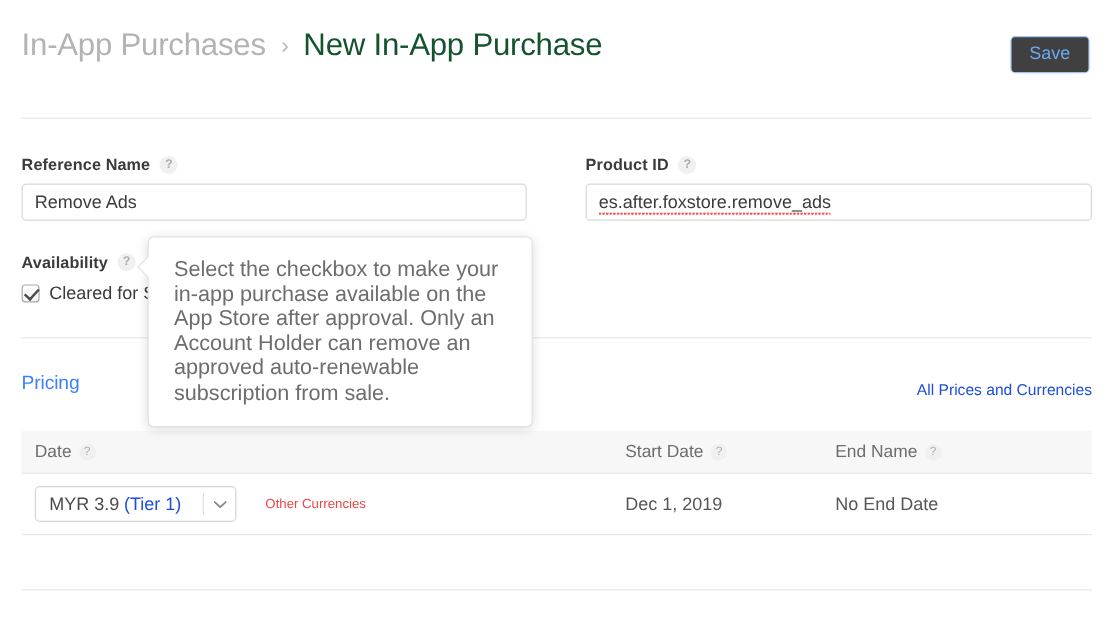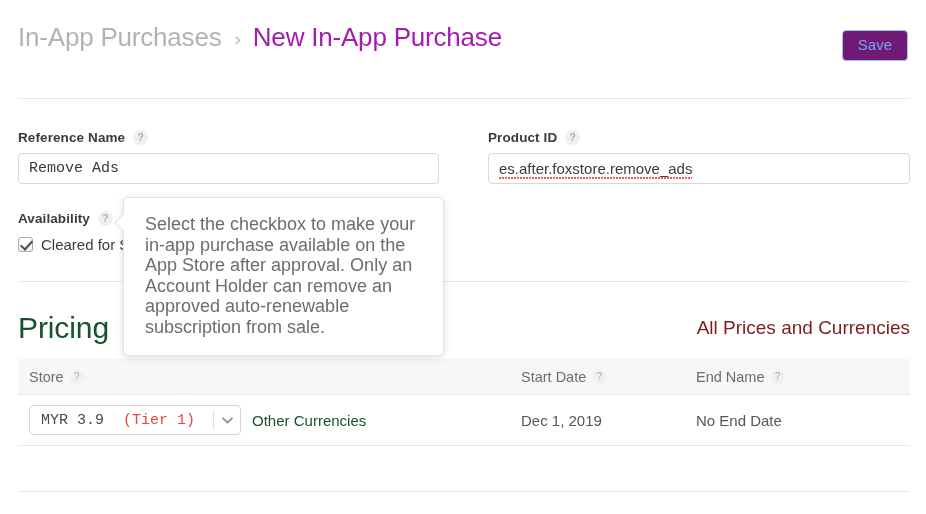--- a/index.html
+++ b/index.html
@@ -41,30 +41,30 @@
   .crumb-sep {
     font-size: 19px;
     color: #b9b9b9;
     margin: 0 12px 0 13px;
     line-height: 1;
     position: relative;
     top: 1px;
   }
   .crumb-current {
     font-size: 26px;
-    color: #a21caf;
+    color: #14532d;
     letter-spacing: -0.2px;
   }
   .save-button {
     position: absolute;
     right: 18px; top: 30px;
     padding: 4px 15px 5px;
     font-size: 15px;
     color: #6ea8f0;
-    background: #701a75;
+    background: #404040;
     border: 1px solid #9dc5f5;
     border-radius: 4px;
     line-height: 1.3;
     cursor: pointer;
   }
 
   .divider {
     position: absolute;
     left: 18px;
     width: 892px;
@@ -103,21 +103,21 @@
   .help-icon.small {
     width: 14px; height: 14px;
     font-size: 10px;
     margin-left: 6px;
     font-weight: normal;
   }
   .text-input {
     width: 100%;
     height: 31px;
     padding: 2px 10px 3px;
-    font-family: Liberation Mono, monospace;
+    font-family: Liberation Sans, sans-serif;
     font-size: 15px;
     color: #3b3b3b;
     background: #ffffff;
     border: 1px solid #d8d8d8;
     border-radius: 4px;
     outline: none;
   }
   .field-ref  { position: absolute; left: 18px;  top: 130px; width: 421px; }
   .field-prod { position: absolute; left: 488px; top: 130px; width: 422px; }
   .field-label-row { margin-bottom: 8px; }
@@ -204,29 +204,29 @@
     background: #ffffff;
     border-left: 1px solid #e2e2e2;
     border-bottom: 1px solid #e2e2e2;
     transform: rotate(45deg);
   }
 
   
   .pricing-title {
     position: absolute;
     left: 18px; top: 311px;
-    font-size: 30px;
-    color: #14532d;
+    font-size: 16px;
+    color: #3b82f6;
     letter-spacing: -0.1px;
   }
   .all-prices-link {
     position: absolute;
     right: 16px; top: 317px;
-    font-size: 19px;
-    color: #7f1d1d;
+    font-size: 13px;
+    color: #1d4ed8;
     cursor: pointer;
     text-align: right;
   }
 
   
   .table {
     position: absolute;
     left: 18px; top: 359px;
     width: 892px;
   }
@@ -261,53 +261,52 @@
 
   .select {
     display: inline-flex;
     align-items: center;
     height: 30px;
     border: 1px solid #d5d5d5;
     border-radius: 4px;
     background: #ffffff;
     padding: 0 0 0 11px;
     cursor: pointer;
-    font-family: Liberation Mono, monospace;
   }
   .select-text {
     font-size: 15px;
     color: #4a4a4a;
     white-space: nowrap;
   }
   .select-tier {
     font-size: 15px;
-    color: #ef4444;
-    margin-left: 19px;
+    color: #1d4ed8;
+    margin-left: 4px;
     white-space: nowrap;
     text-align: center;
   }
   .select-divider {
     width: 1px;
     height: 18px;
     background: #dedede;
     margin: 0 0 0 18px;
   }
   .select-chevron {
     display: inline-flex;
     align-items: center;
     justify-content: center;
     width: 26px;
     height: 28px;
     color: #8a8a8a;
     font-size: 11px;
   }
   .other-currencies {
-    font-size: 15px;
-    color: #14532d;
-    margin-left: 11px;
+    font-size: 11px;
+    color: #ef4444;
+    margin-left: 24px;
     cursor: pointer;
     white-space: nowrap;
   }
 </style>
 </head>
 <body>
 
 <div class="page">
 
   <div class="header">
@@ -355,21 +354,21 @@
     <span class="tooltip-arrow"></span>
     <span>Select the checkbox to make your in-app purchase available on the App Store after approval. Only an Account Holder can remove an approved auto-renewable subscription from sale.</span>
   </div>
 
   <div class="pricing-title">Pricing</div>
   <div class="all-prices-link">All Prices and Currencies</div>
 
   <div class="table">
     <div class="table-head">
       <div class="th col-price">
-        <span>Store</span>
+        <span>Date</span>
         <span class="help-icon small">?</span>
       </div>
       <div class="th col-start">
         <span>Start Date</span>
         <span class="help-icon small">?</span>
       </div>
       <div class="th col-end">
         <span>End Name</span>
         <span class="help-icon small">?</span>
       </div>

